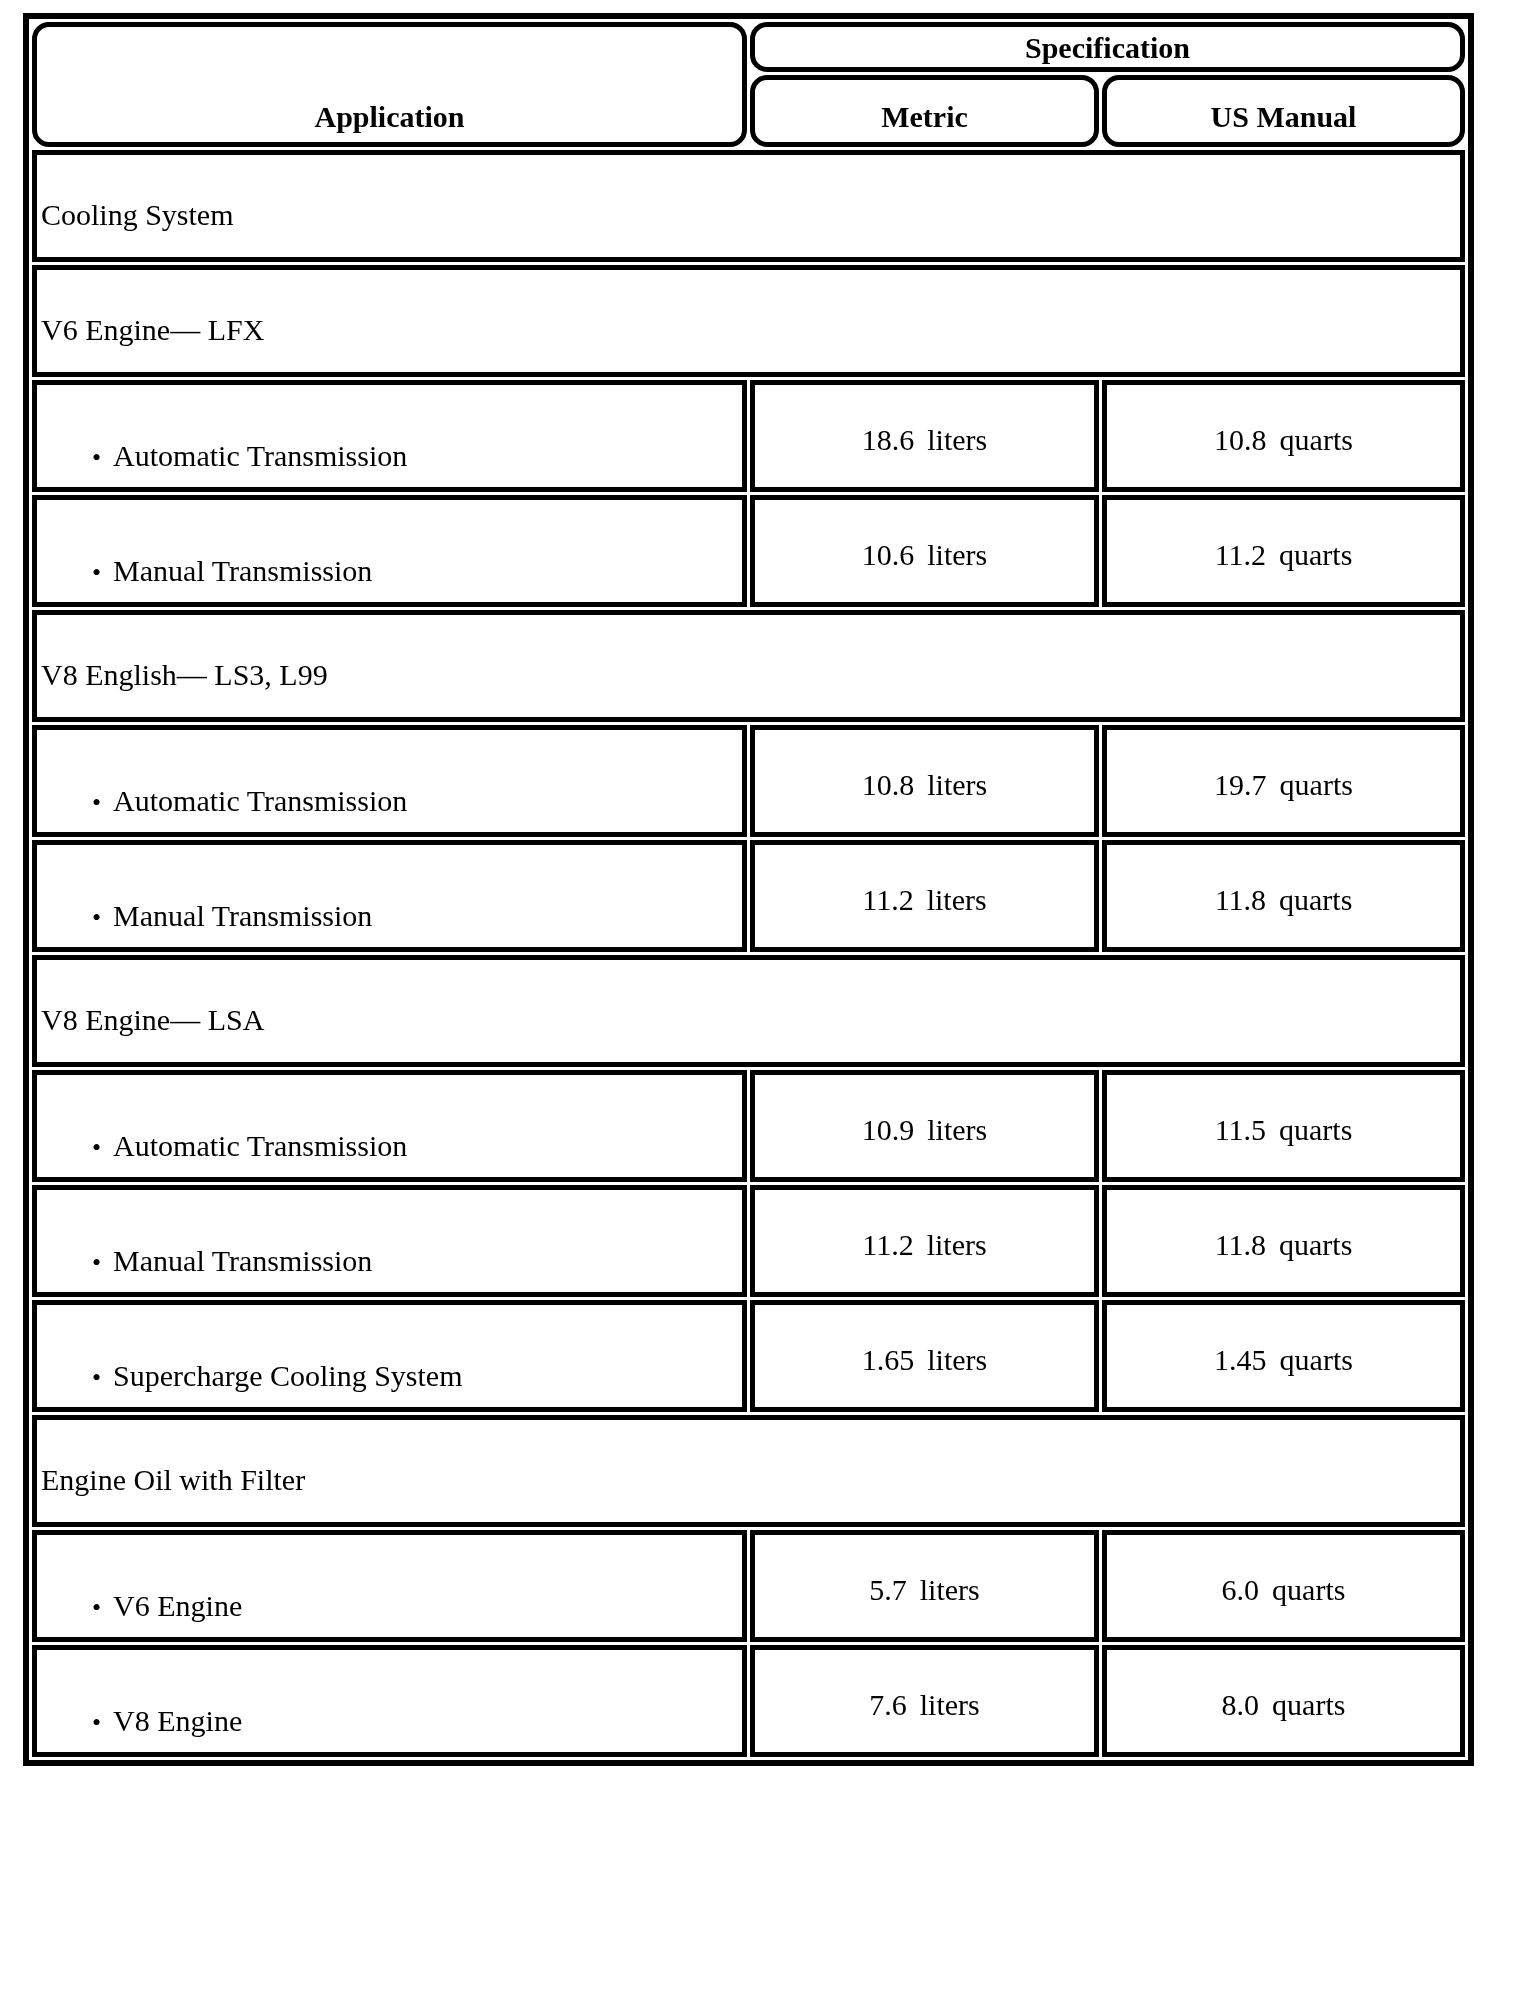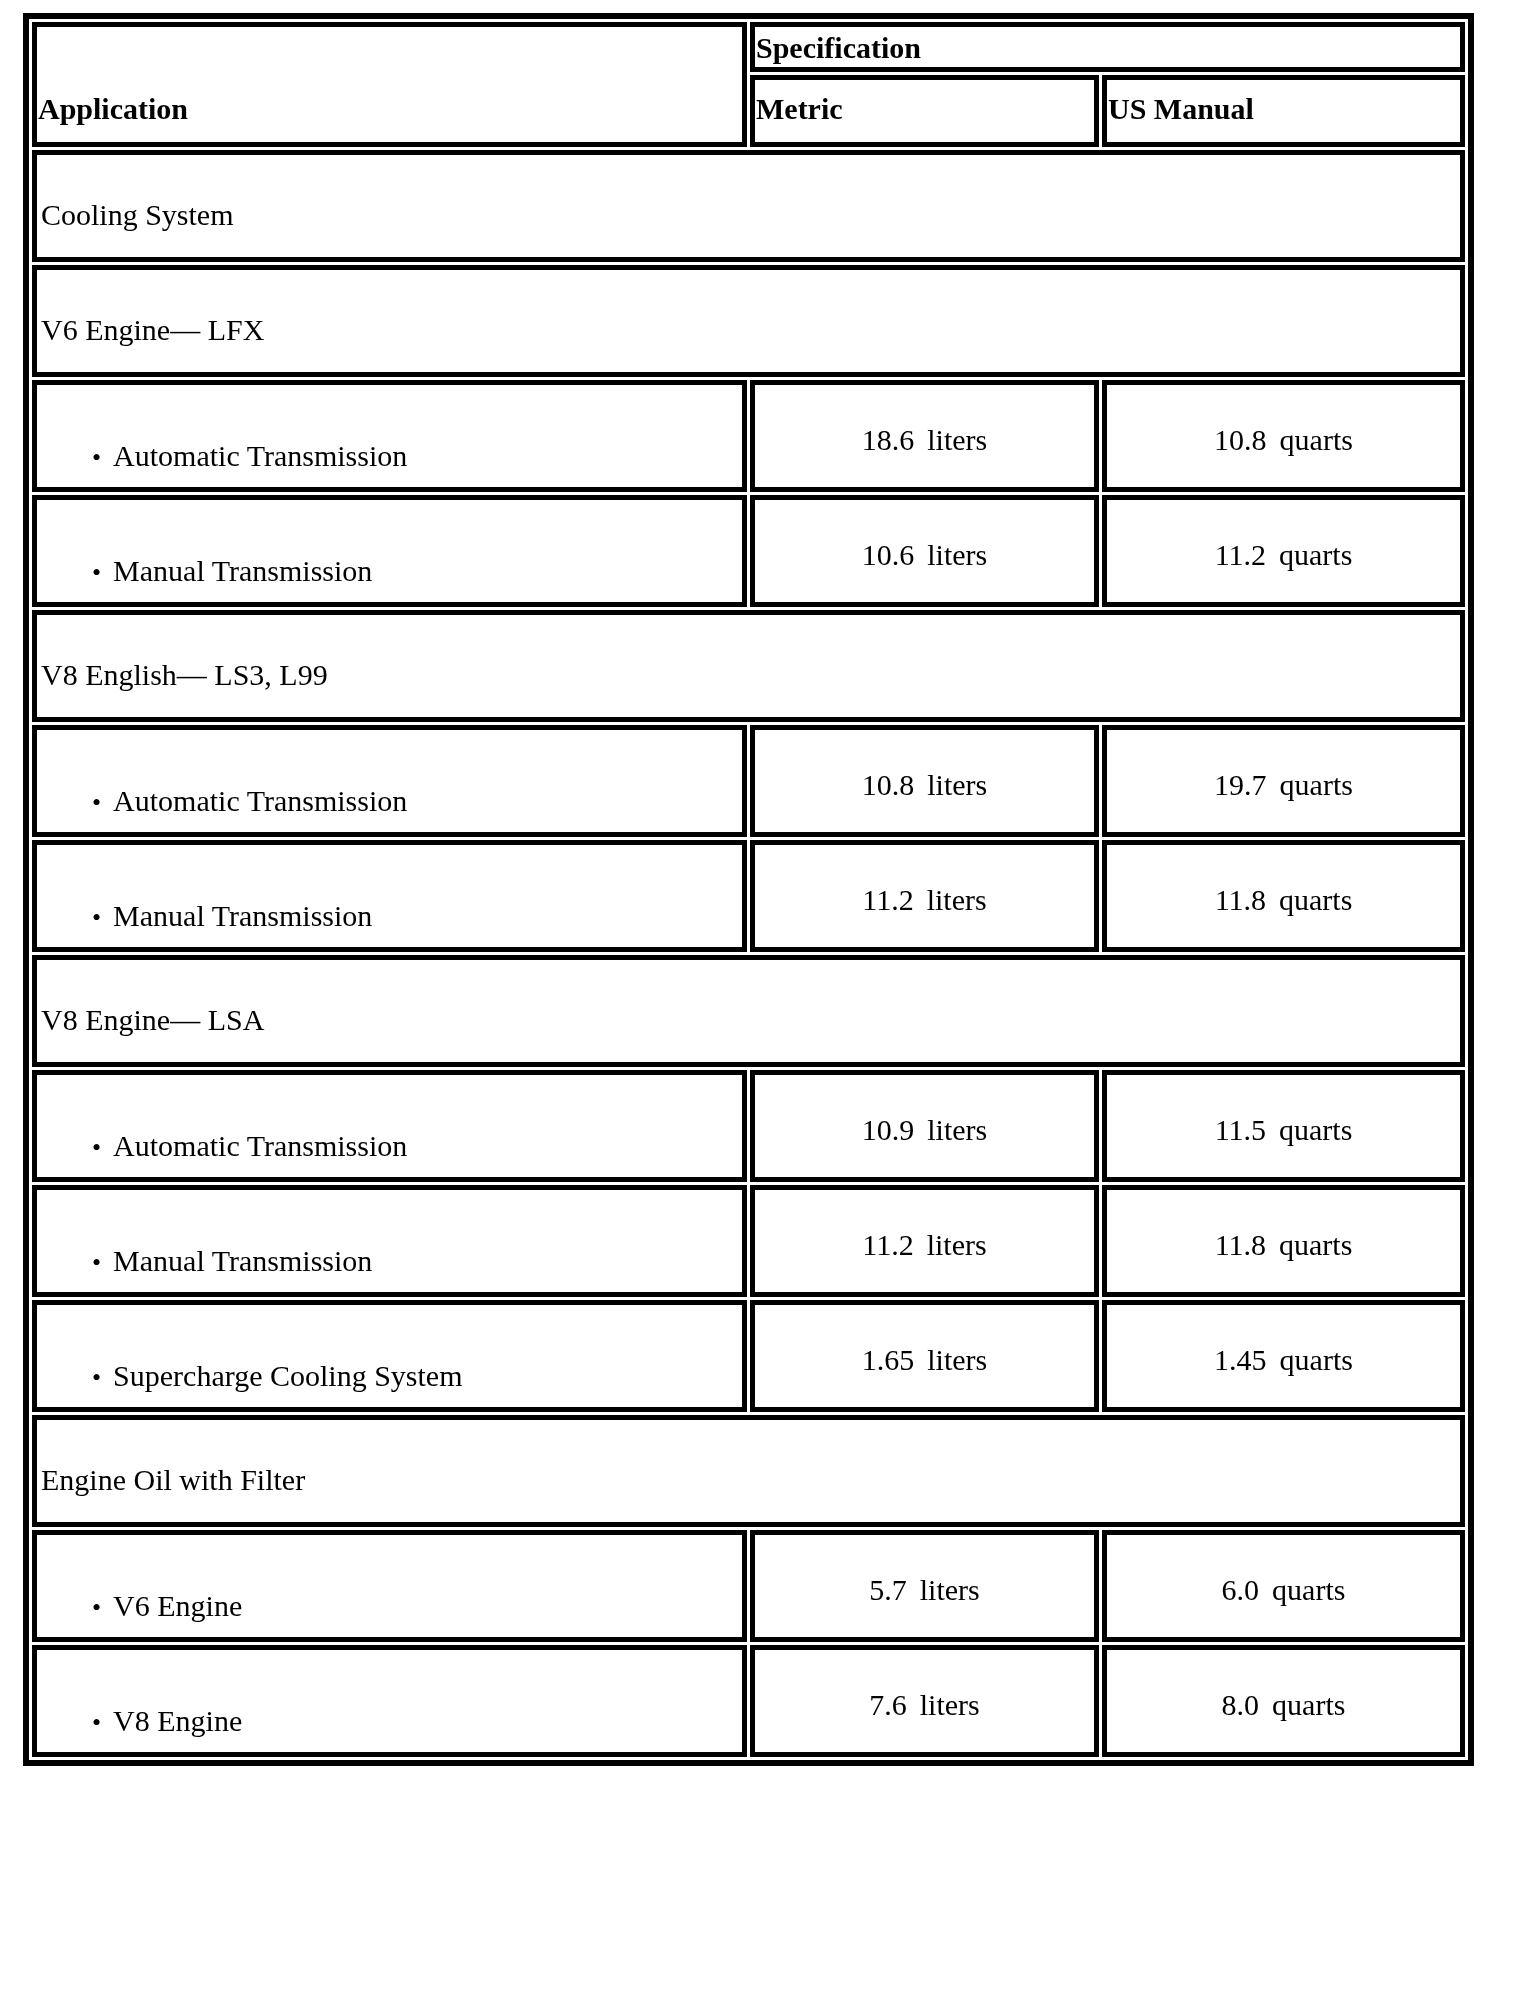--- a/index.html
+++ b/index.html
@@ -35,24 +35,26 @@
     line-height: 1.1;
     vertical-align: middle;
     overflow: hidden;
   }
   td.h-spec { height: 50px; }
   td.h-sub { height: 72px; }
   td.h-row { height: 112px; }
 
   td.head {
     font-weight: bold;
+    text-align: center;
+    border-radius: 17px;
   }
   td.head-app, td.head-sub {
     vertical-align: bottom;
-    padding-bottom: 17px;
+    padding-bottom: 9px;
     font-family: Liberation Serif, serif;
   }
   td.head-spec {
     vertical-align: middle;
   }
   td.section-cell {
     text-align: left;
     padding: 0 4px;
   }
   td.section-cell .shift { position: relative; top: 8px; }

